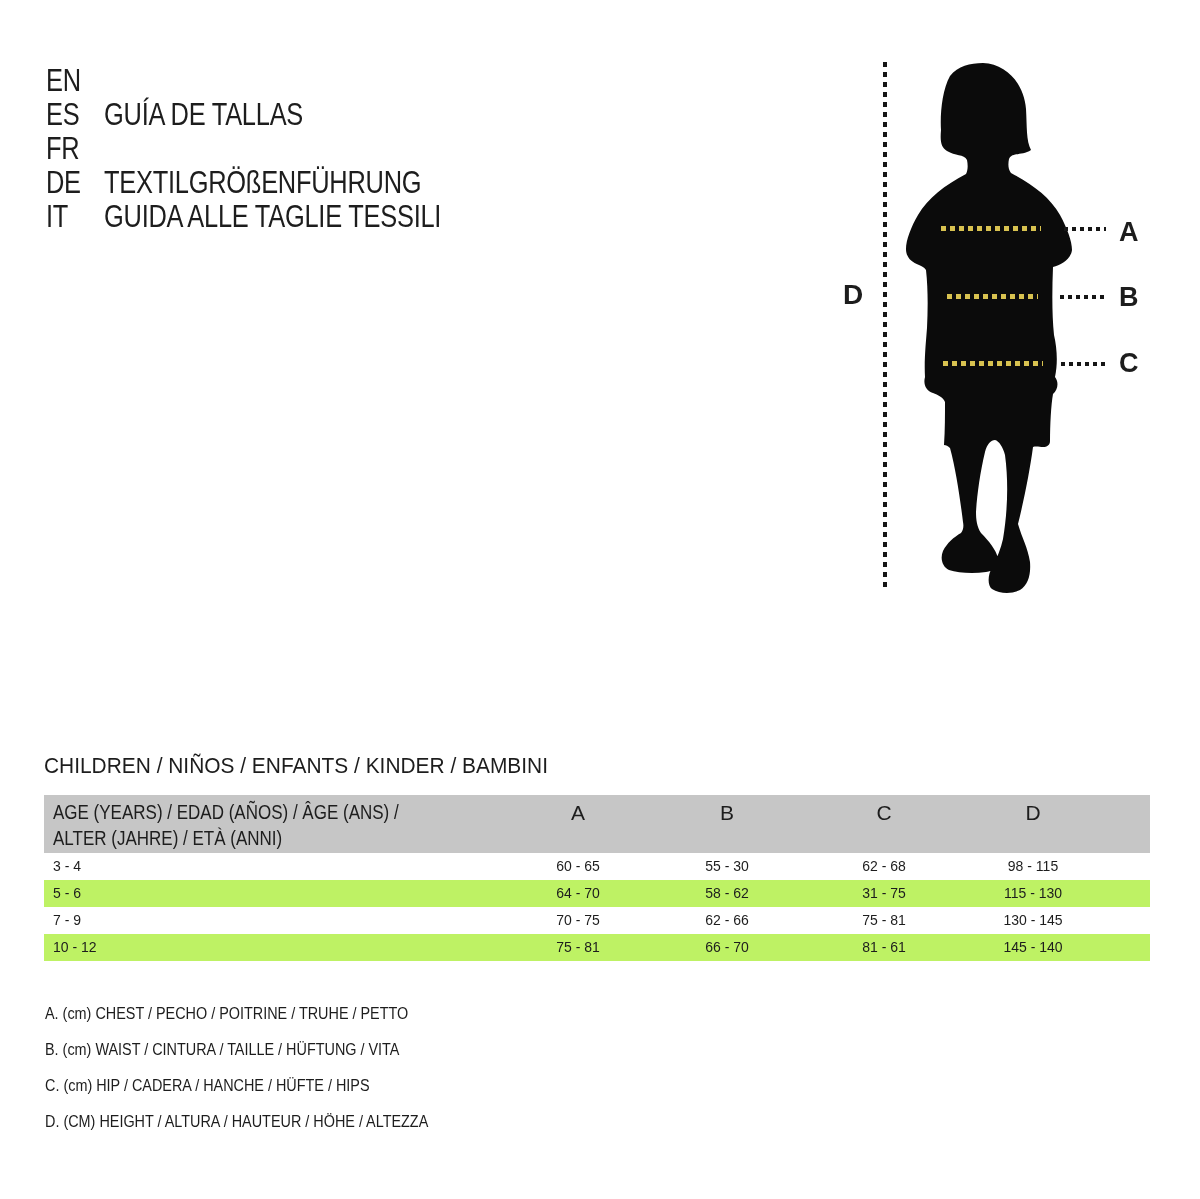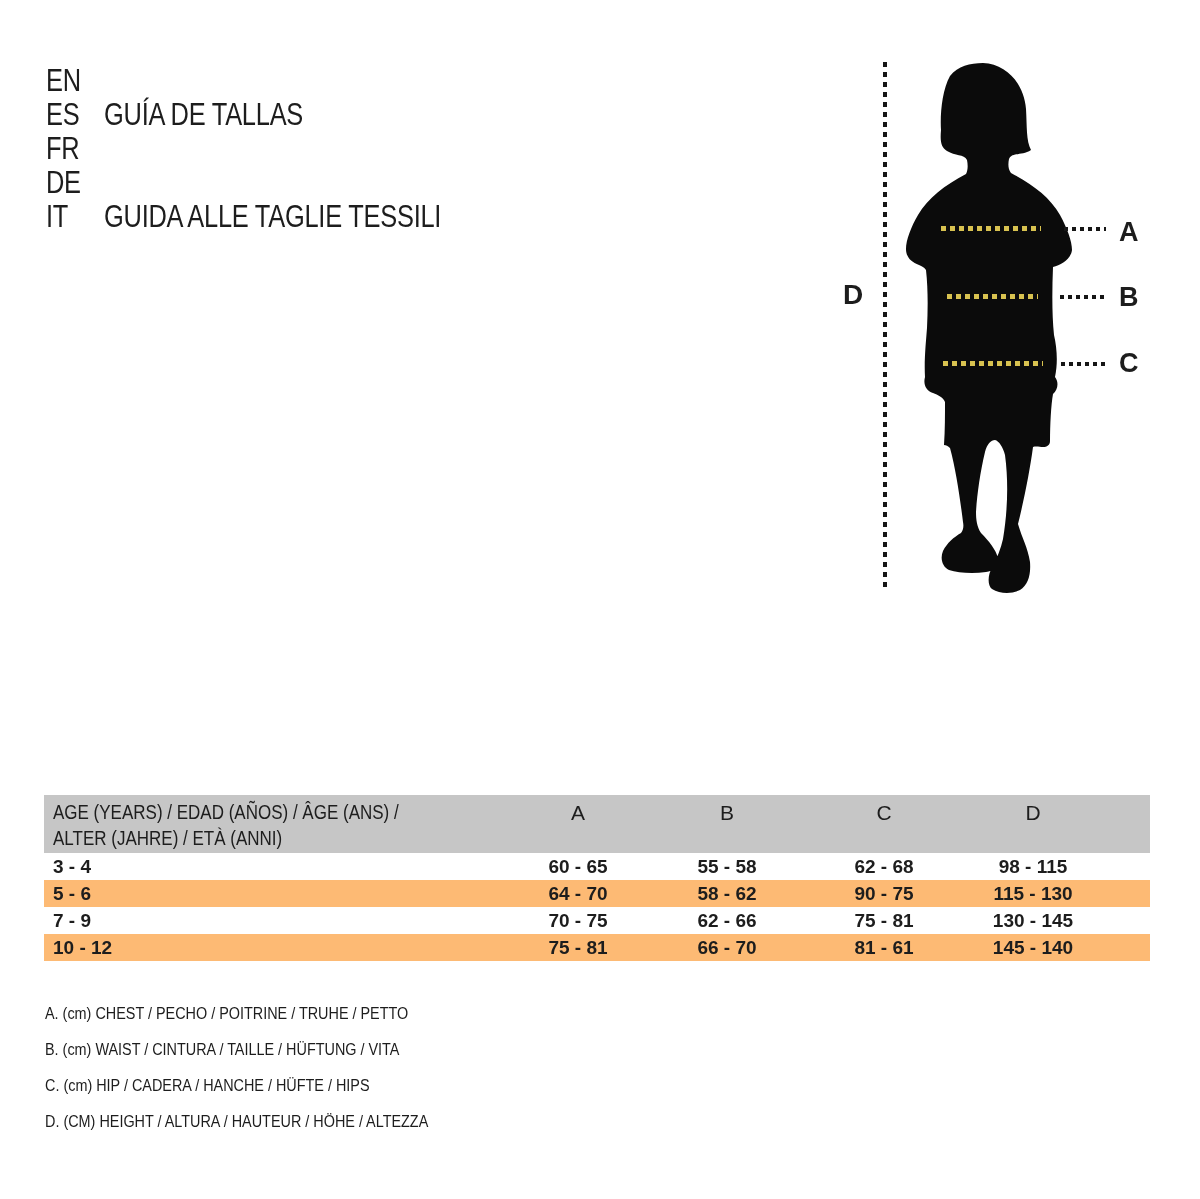--- a/index.html
+++ b/index.html
@@ -43,22 +43,22 @@
     position:absolute;font-size:27px;font-weight:700;line-height:27px;
   }
   .d-label{position:absolute;left:843px;top:281px;font-size:28px;font-weight:700;line-height:28px;}
 
   
   .section-title{position:absolute;left:44px;top:754px;font-size:22px;line-height:24px;}
   .size-table{position:absolute;left:44px;top:795px;width:1106px;height:166px;}
   .thead{position:absolute;left:0;top:0;width:1106px;height:58px;background:#c6c6c6;}
   .thead-line{position:absolute;left:9px;font-size:20px;line-height:26px;}
   .col-letter{position:absolute;top:5px;width:150px;text-align:center;font-size:21px;line-height:26px;}
-  .trow{position:absolute;left:0;width:1106px;height:27px;font-size:19px;line-height:27px;font-weight:bold;}
-  .trow.alt{background:#fdba74;}
+  .trow{position:absolute;left:0;width:1106px;height:27px;font-size:14px;line-height:27px;}
+  .trow.alt{background:#bef264;}
   .cell-age{position:absolute;left:9px;top:0;}
   .cell{position:absolute;top:0;width:150px;text-align:center;}
   .colA{left:459px;} .colB{left:608px;} .colC{left:765px;} .colD{left:914px;}
 
   
   .legend-line{position:absolute;left:45px;height:24px;line-height:24px;font-size:16px;}
 </style>
 </head>
 <body>
 
@@ -70,20 +70,21 @@
     </div>
     <div class="lang-row" style="top:98px">
       <span class="lang-code"><span class="sqz sqz82">ES</span></span>
       <span class="lang-label"><span class="sqz sqz82">GUÍA DE TALLAS</span></span>
     </div>
     <div class="lang-row" style="top:132px">
       <span class="lang-code"><span class="sqz sqz82">FR</span></span>
     </div>
     <div class="lang-row" style="top:166px">
       <span class="lang-code"><span class="sqz sqz82">DE</span></span>
+      <span class="lang-label"><span class="sqz sqz82">TEXTILGRÖßENFÜHRUNG</span></span>
     </div>
     <div class="lang-row" style="top:200px">
       <span class="lang-code"><span class="sqz sqz82">IT</span></span>
       <span class="lang-label"><span class="sqz sqz82">GUIDA ALLE TAGLIE TESSILI</span></span>
     </div>
   </div>
 
 
   <div>
     <svg class="abs" style="left:830px;top:50px" width="370" height="560" viewBox="830 50 370 560" aria-hidden="true">
@@ -147,47 +148,50 @@
 
     <div class="dash-y" style="left:947px;top:294px;width:91px"></div>
     <div class="dash-k" style="left:1060px;top:295px;width:46px"></div>
     <div class="fig-label" style="left:1119px;top:284px">B</div>
 
     <div class="dash-y" style="left:943px;top:361px;width:100px"></div>
     <div class="dash-k" style="left:1061px;top:362px;width:45px"></div>
     <div class="fig-label" style="left:1119px;top:350px">C</div>
   </div>
 
+  <div class="section-title">
+    <span class="sqz sqz95">CHILDREN / NIÑOS / ENFANTS / KINDER / BAMBINI</span>
+  </div>
 
   <div class="size-table">
     <div class="thead">
       <div class="thead-line" style="top:4px">
         <span class="sqz sqz85">AGE (YEARS) / EDAD (AÑOS) / ÂGE (ANS) /</span>
       </div>
       <div class="thead-line" style="top:30px">
         <span class="sqz sqz85">ALTER (JAHRE) / ETÀ (ANNI)</span>
       </div>
       <div class="col-letter colA">A</div>
       <div class="col-letter colB">B</div>
       <div class="col-letter colC">C</div>
       <div class="col-letter colD">D</div>
     </div>
 
     <div class="trow" style="top:58px">
       <span class="cell-age">3 - 4</span>
       <span class="cell colA">60 - 65</span>
-      <span class="cell colB">55 - 58</span>
+      <span class="cell colB">55 - 30</span>
       <span class="cell colC">62 - 68</span>
       <span class="cell colD">98 - 115</span>
     </div>
     <div class="trow alt" style="top:85px">
       <span class="cell-age">5 - 6</span>
       <span class="cell colA">64 - 70</span>
       <span class="cell colB">58 - 62</span>
-      <span class="cell colC">90 - 75</span>
+      <span class="cell colC">31 - 75</span>
       <span class="cell colD">115 - 130</span>
     </div>
     <div class="trow" style="top:112px">
       <span class="cell-age">7 - 9</span>
       <span class="cell colA">70 - 75</span>
       <span class="cell colB">62 - 66</span>
       <span class="cell colC">75 - 81</span>
       <span class="cell colD">130 - 145</span>
     </div>
     <div class="trow alt" style="top:139px">

